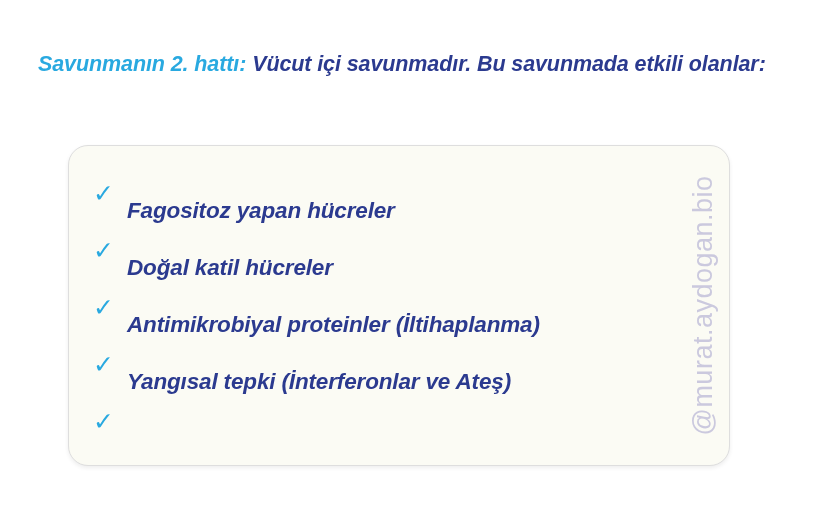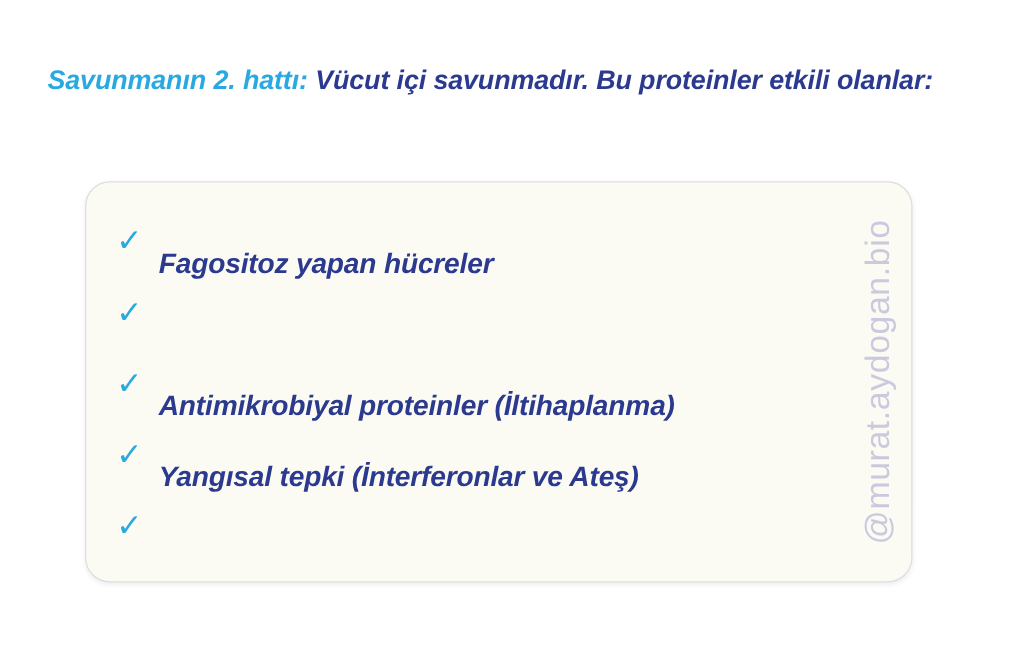--- a/index.html
+++ b/index.html
@@ -118,34 +118,35 @@
     letter-spacing: 0.5px;
     opacity: 0.95;
   }
 </style>
 </head>
 <body>
 
 <div class="slide">
 
   <div class="heading">
-    <span class="lead">Savunmanın 2. hattı:</span><span class="rest"> Vücut içi savunmadır. Bu proteinler etkili olanlar:</span>
+    <span class="lead">Savunmanın 2. hattı:</span><span class="rest"> Vücut içi savunmadır. Bu savunmada etkili olanlar:</span>
   </div>
 
   <div class="card">
 
     <div class="list">
 
       <div class="list-item">
         <span class="check-icon">✓</span>
         <span class="item-label">Fagositoz yapan hücreler</span>
       </div>
 
       <div class="list-item">
         <span class="check-icon">✓</span>
+        <span class="item-label">Doğal katil hücreler</span>
       </div>
 
       <div class="list-item">
         <span class="check-icon">✓</span>
         <span class="item-label">Antimikrobiyal proteinler (İltihaplanma)</span>
       </div>
 
       <div class="list-item">
         <span class="check-icon">✓</span>
         <span class="item-label">Yangısal tepki (İnterferonlar ve Ateş)</span>

